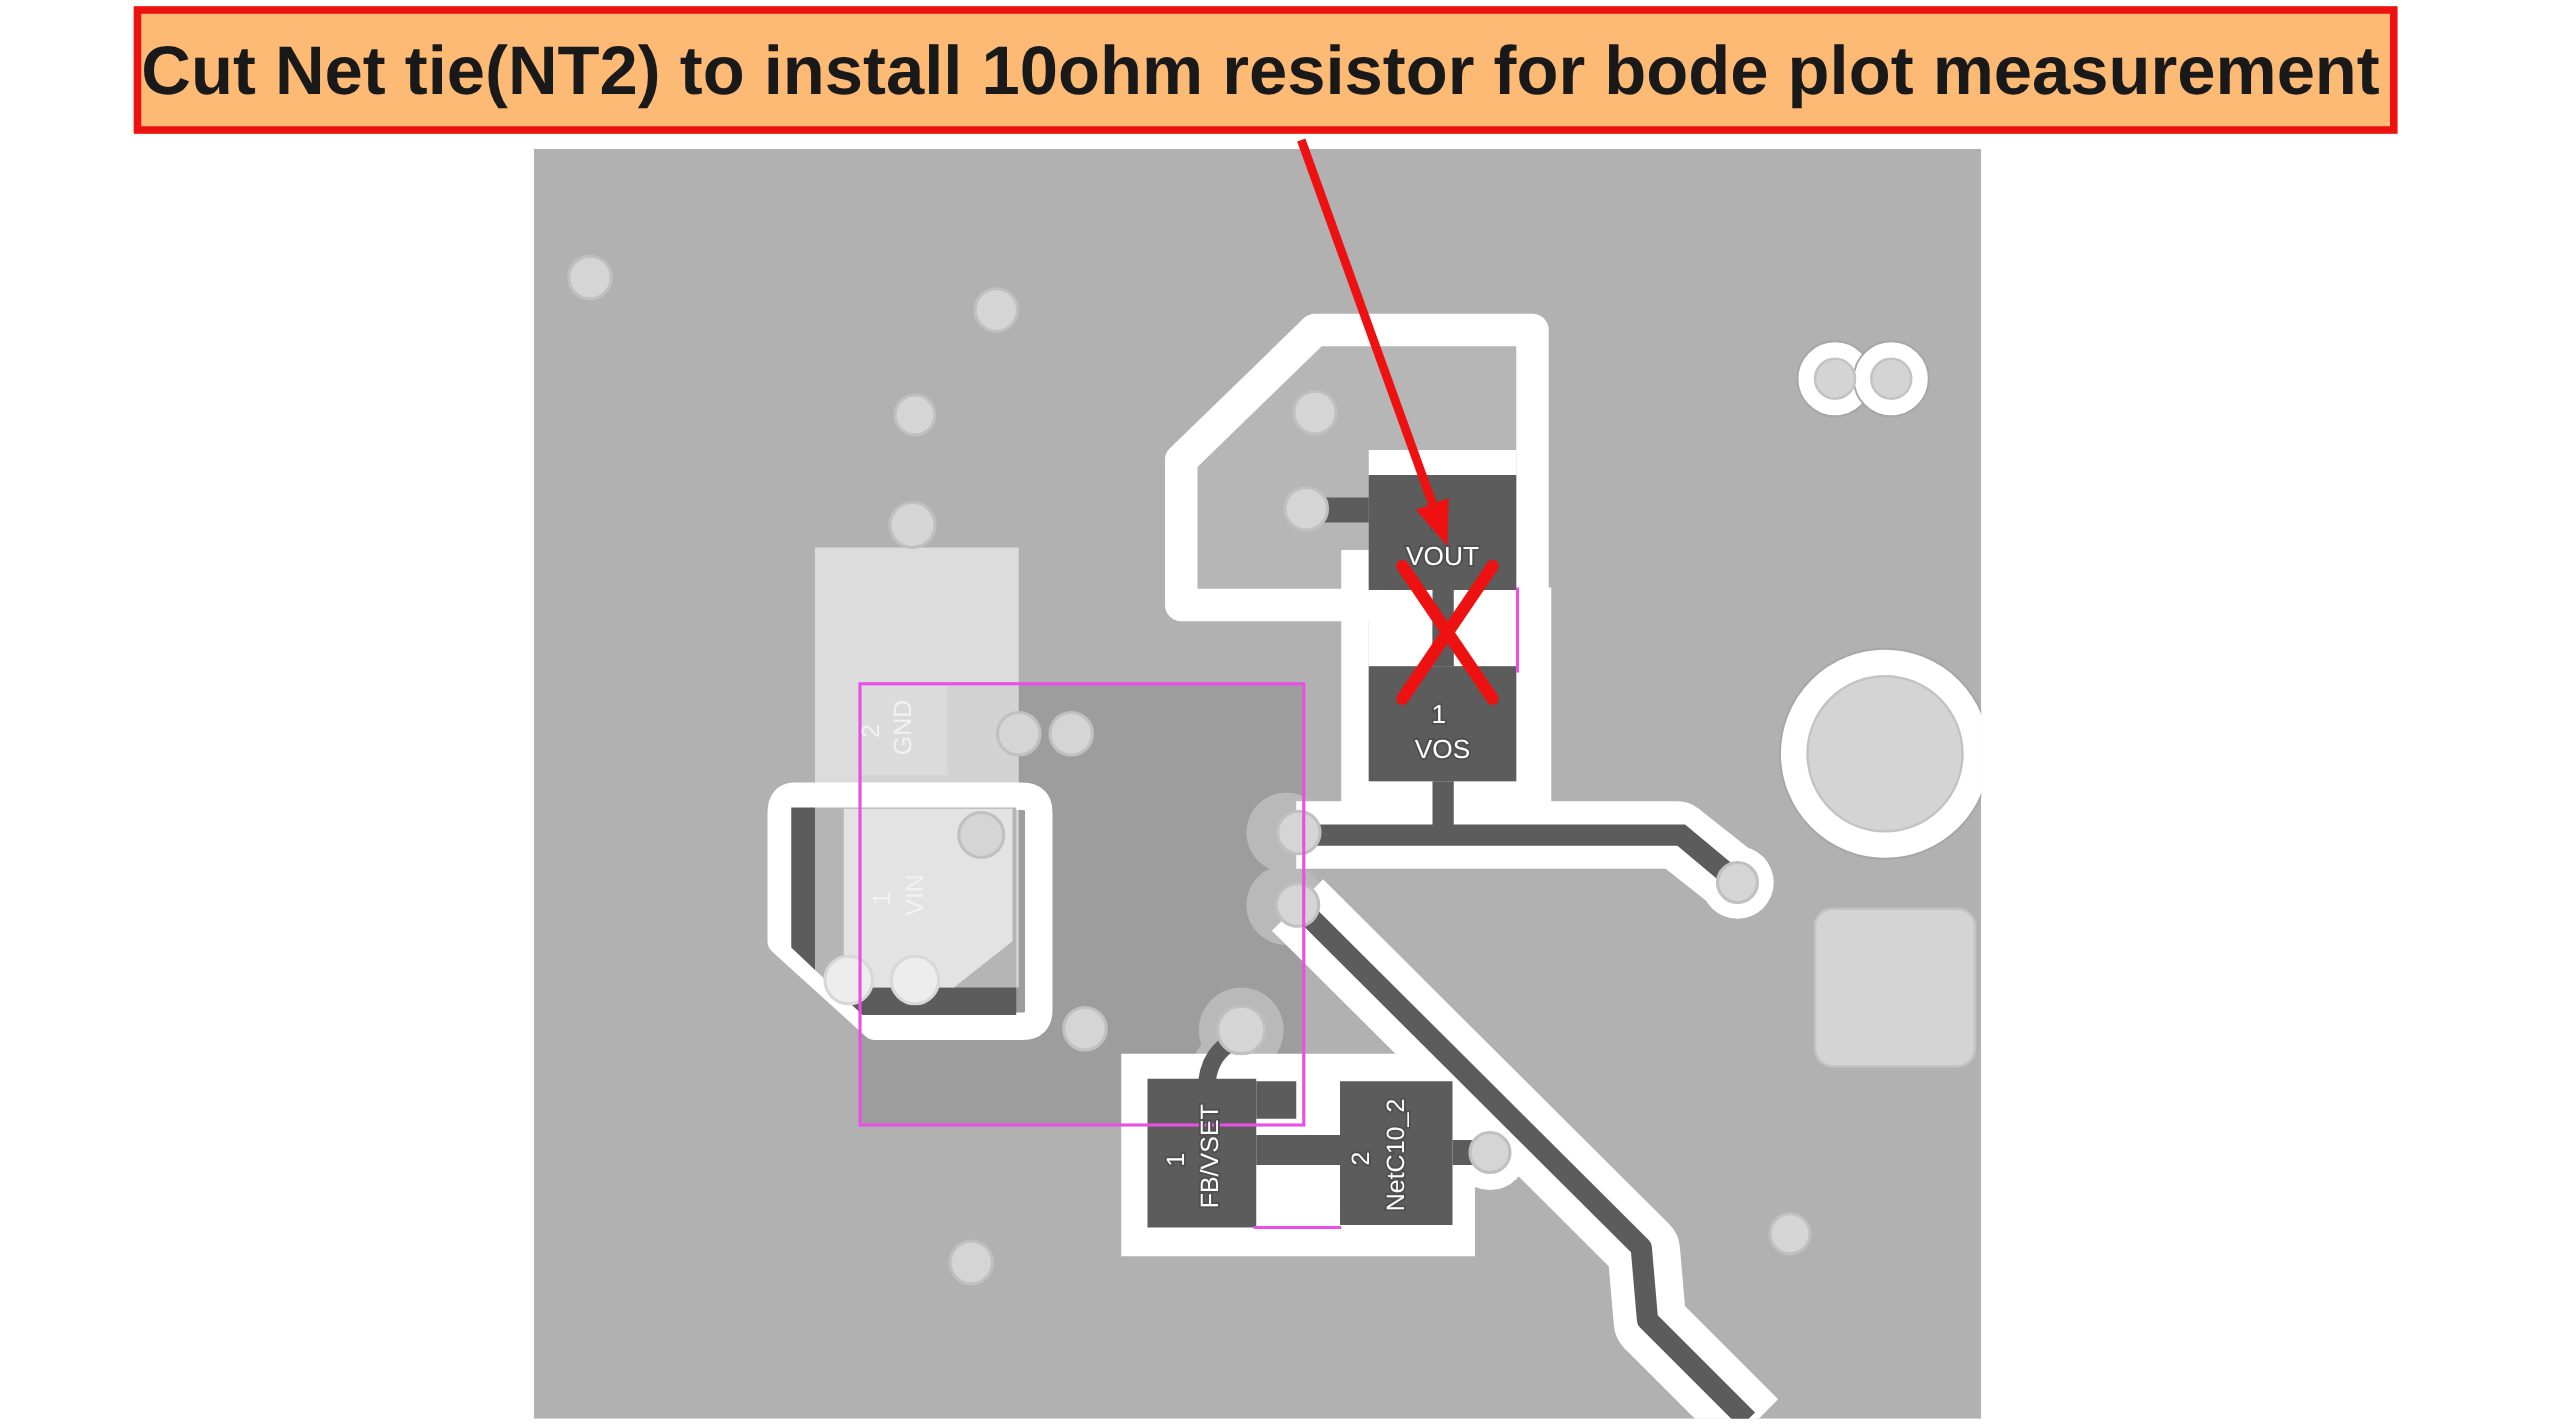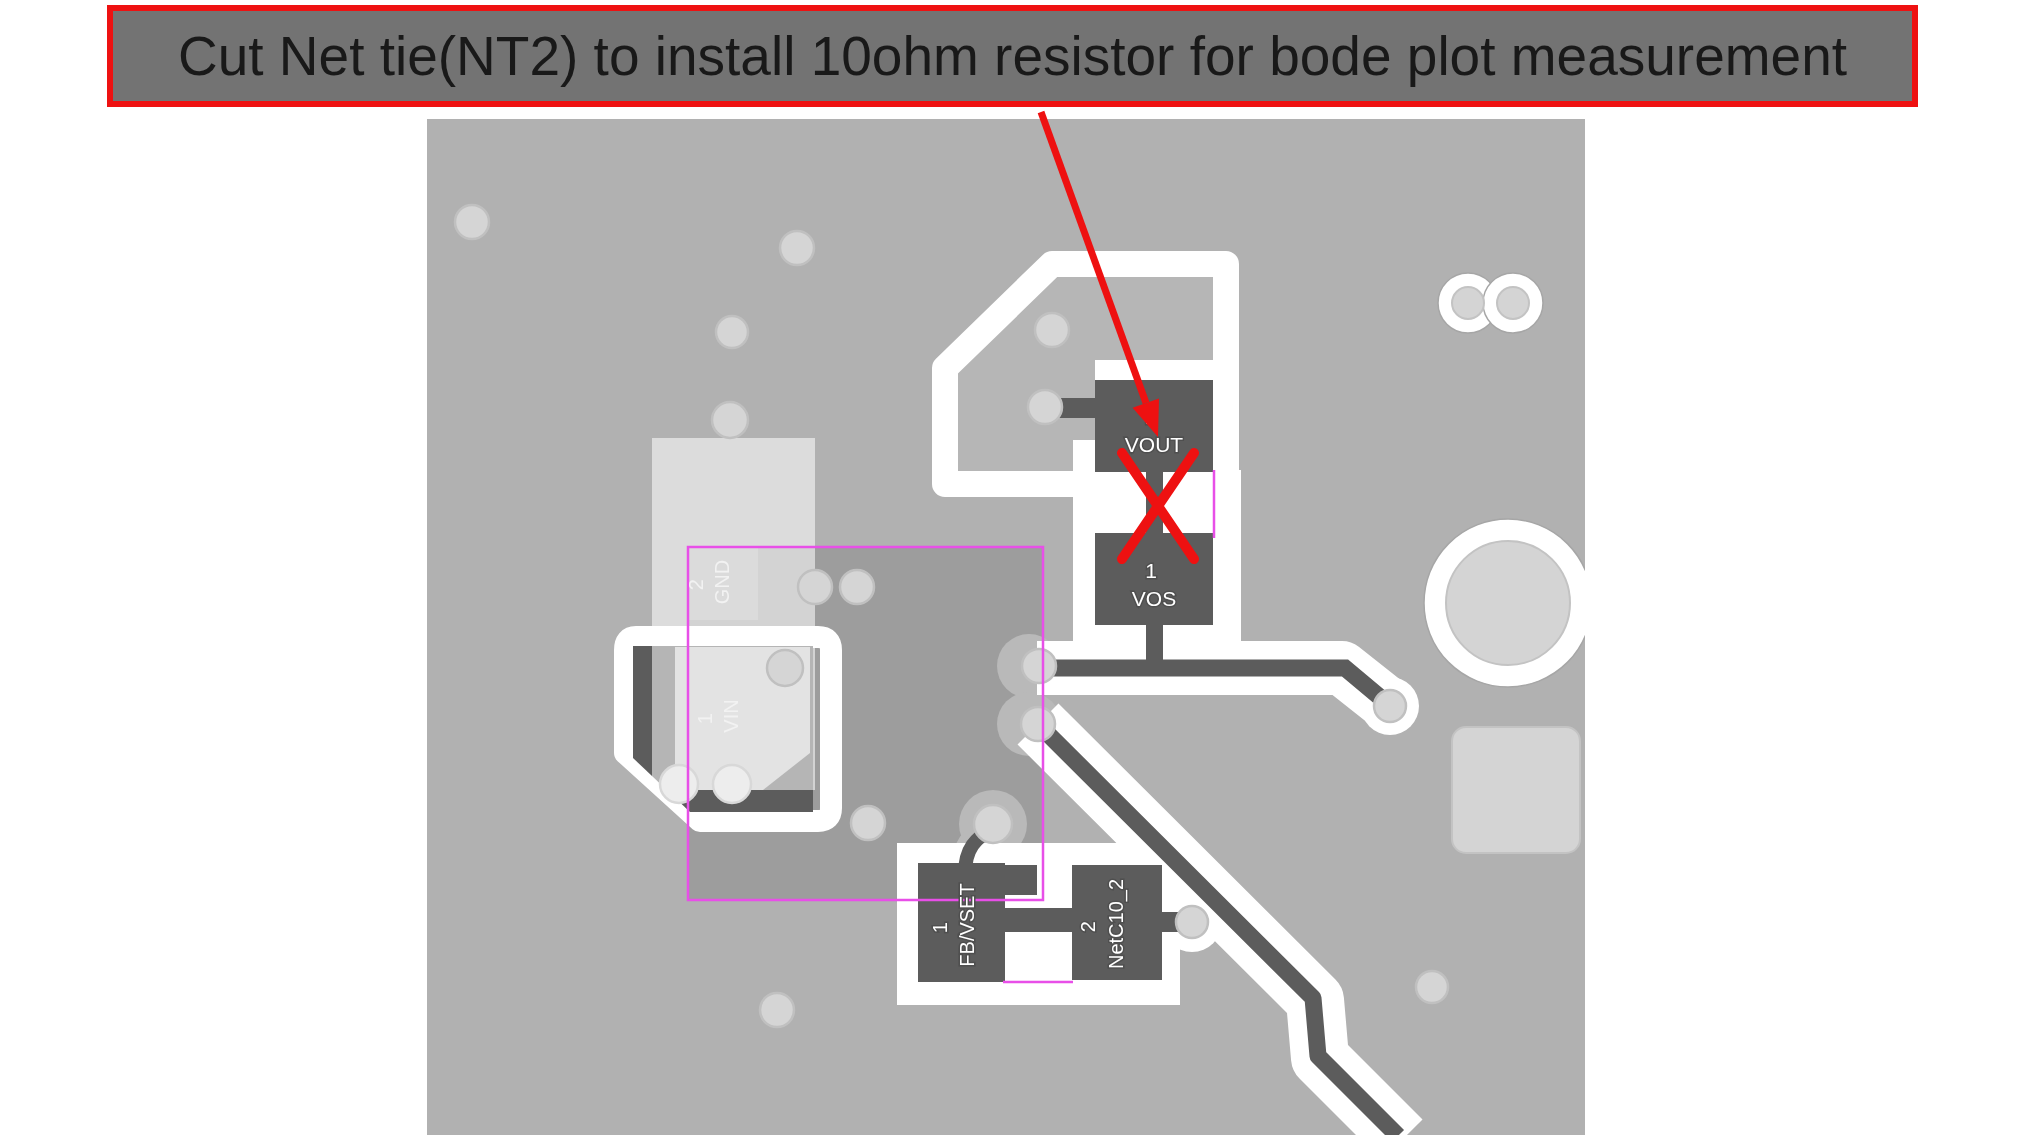--- a/index.html
+++ b/index.html
@@ -1,22 +1,22 @@
 <!DOCTYPE html>
 <html style="--c-red: #ee1111; --c-magenta: #e84fe8; --c-board: #b1b1b1; --c-board_light: #b6b6b6; --c-pour: #9d9d9d; --c-copper: #5c5c5c; --c-via: #d5d5d5; --c-via_ring: #c0c0c0; --c-bump: #b9b9b9;"><head>
 <meta charset="utf-8">
 <style>
   html,body{margin:0;padding:0;background:#ffffff;}
   #stage{position:relative;width:2040px;height:1140px;background:#ffffff;overflow:hidden;
          font-family:"Liberation Sans",sans-serif;}
   #pcb-svg{position:absolute;left:0;top:0;}
   
   .callout{position:absolute;left:107px;top:5px;width:1799px;height:90px;
-           border:6px solid var(--c-red,#ee1111);background:#737373;
-           display:flex;align-items:center;justify-content:center;}
+           border:6px solid var(--c-red,#ee1111);background:#fdba74;
+           display:flex;align-items:center;font-weight:bold;}
   .callout span{font-size:55px;color:#191919;letter-spacing:0px;white-space:nowrap;}
   
   .board{fill:var(--c-board,#b1b1b1);}
   .pour{fill:var(--c-pour,#9d9d9d);}
   .poly{fill:var(--c-board_light,#b6b6b6);stroke:#ffffff;stroke-width:26;stroke-linejoin:round;}
   .wht{fill:#ffffff;}
   .wht-s{fill:none;stroke:#ffffff;}
   .cu{fill:var(--c-copper,#5c5c5c);}
   .cu-s{fill:none;stroke:var(--c-copper,#5c5c5c);}
   .bump{fill:var(--c-bump,#b9b9b9);}

